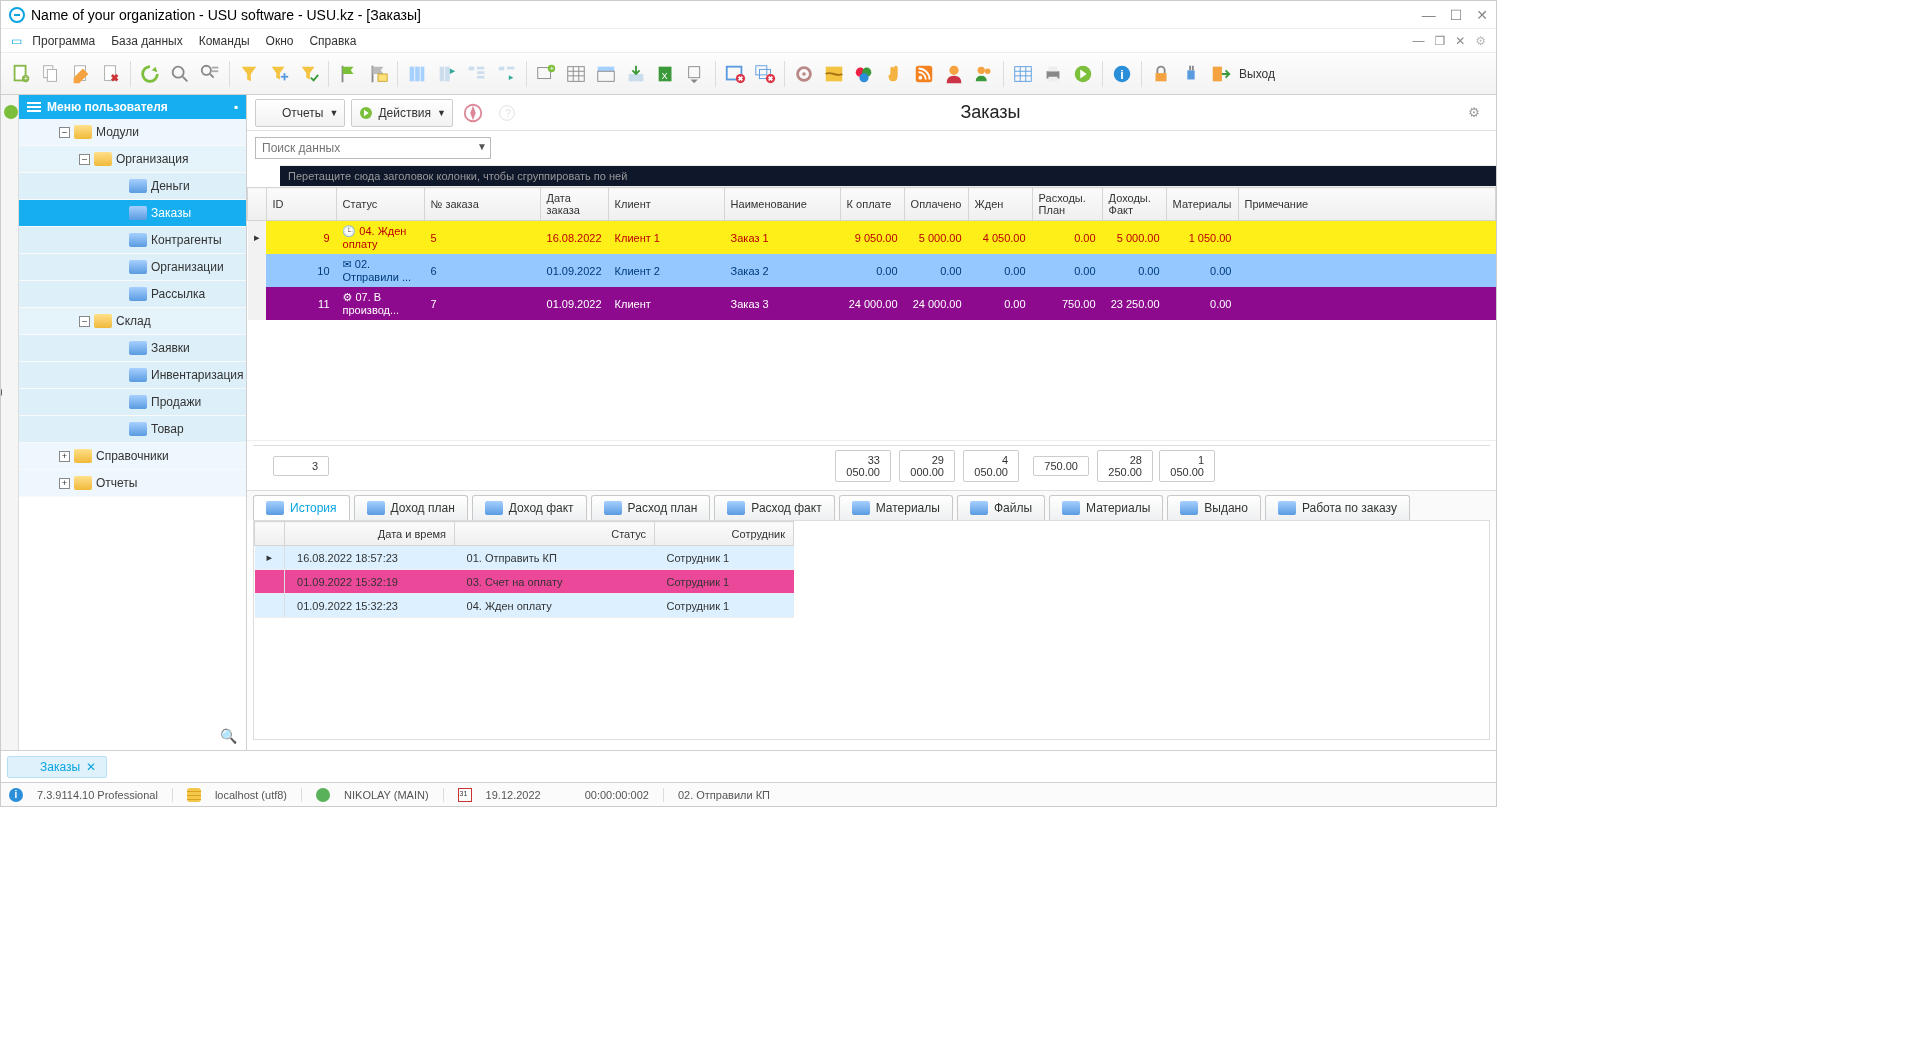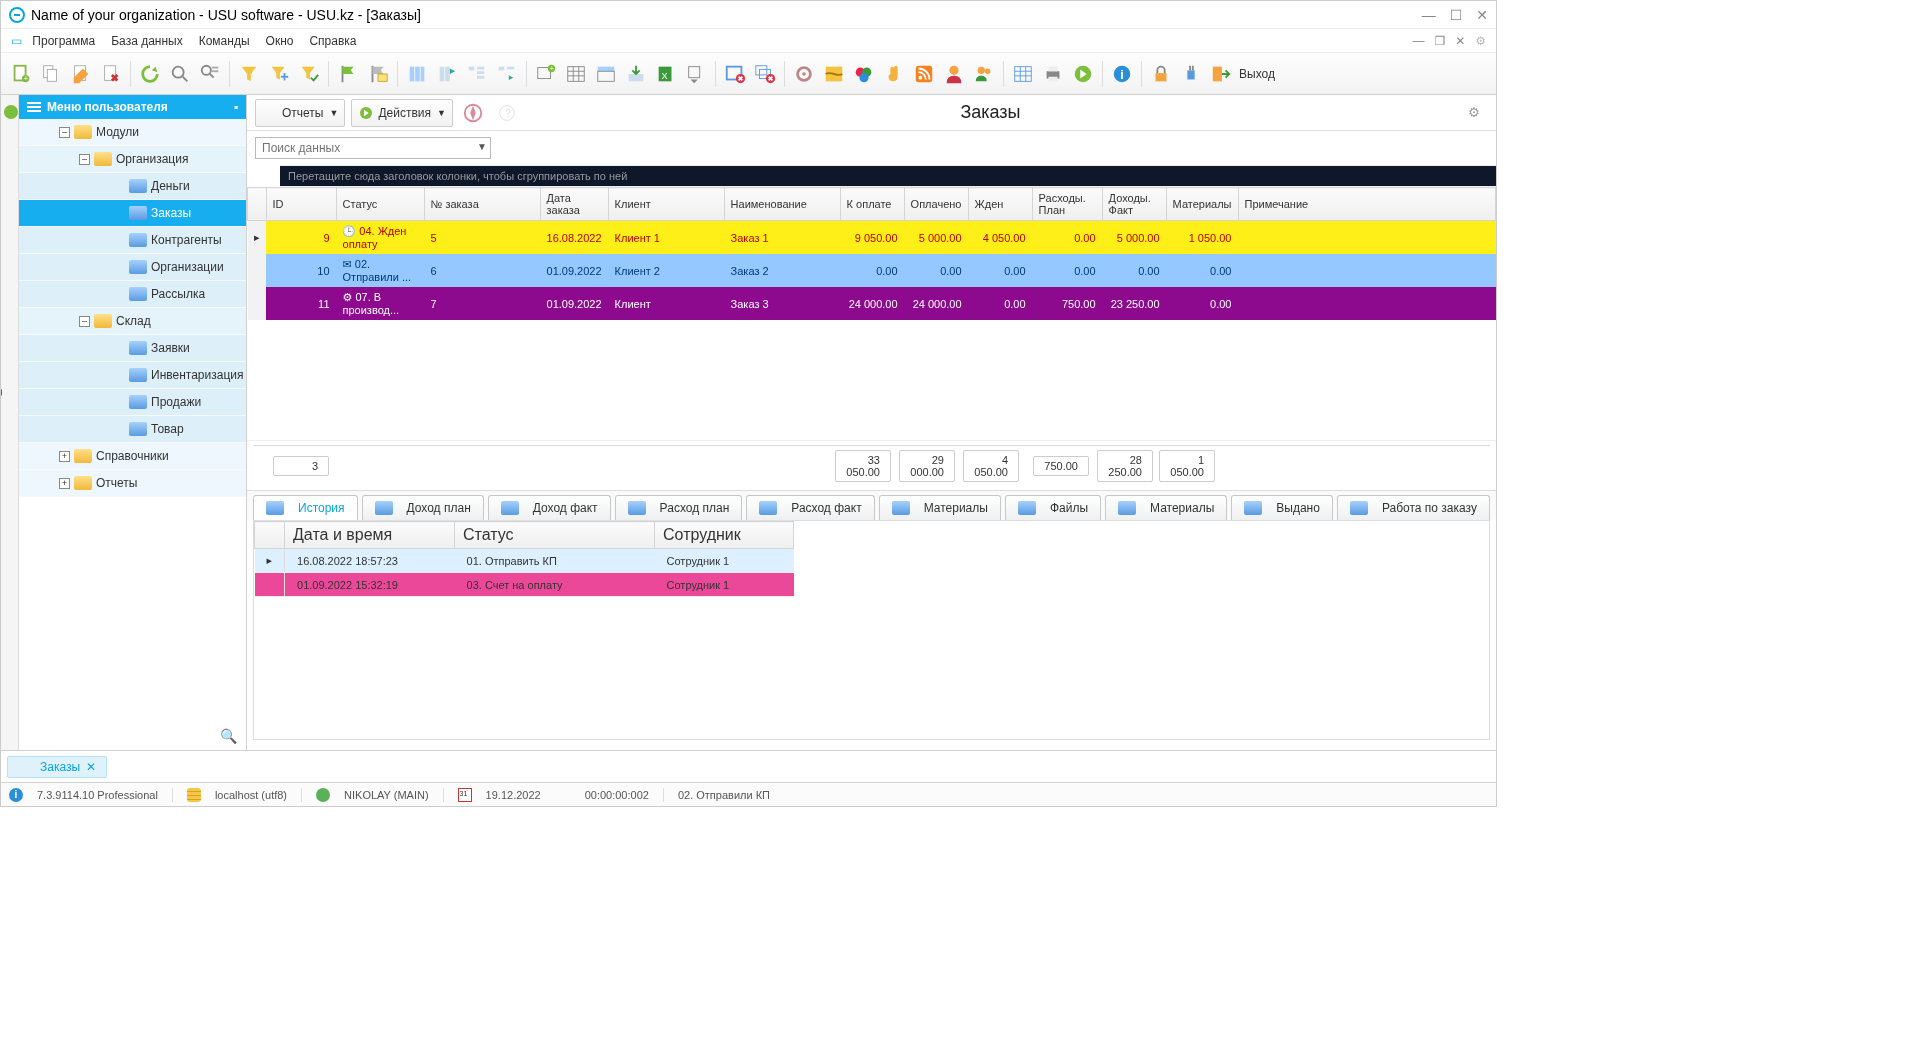--- a/index.html
+++ b/index.html
@@ -65,27 +65,27 @@
 table.tbl td.num { text-align: right; }
 tr.row-yellow td { background: #ffef18; color: #b00; }
 tr.row-blue td { background: #94c8ff; color: #003a7a; }
 tr.row-purple td { background: #8d0a8e; color: #fff; }
 td.rowmark { width: 10px; background: #f2f2f2 !important; color: #333 !important; text-align: center; border-right: 1px solid #ddd; }
 
 .footer-row td { background: #fff; border-top: 1px solid #ddd; }
 .footer-box { display: inline-block; border: 1px solid #ccc; padding: 3px 10px; min-width: 56px; text-align: right; background: #fff; border-radius: 2px; float: right; margin-right: 1px; }
 
 .tabs { display: flex; gap: 4px; padding: 4px 6px 0; border-top: 1px solid #ddd; background: #fafafa; }
-.tab { display: flex; align-items: center; gap: 14px; padding: 5px 12px; border: 1px solid #c8c8c8; background: linear-gradient(#fff,#eef0f1); cursor: pointer; font-size: 12px; border-bottom: none; border-radius: 3px 3px 0 0; }
+.tab { display: flex; align-items: center; gap: 6px; padding: 5px 12px; border: 1px solid #c8c8c8; background: linear-gradient(#fff,#eef0f1); cursor: pointer; font-size: 12px; border-bottom: none; border-radius: 3px 3px 0 0; }
 .tab.active { background: #fff; font-weight: normal; color: #0aa4e2; }
 .tab .fld.blue { width: 18px; height: 14px; background: linear-gradient(#a6d0ff,#5a9be0); border-radius: 2px; }
 
 .subgrid { border: 1px solid #ddd; margin: 0 6px 6px; height: 220px; overflow: auto; }
 table.tbl2 { border-collapse: collapse; width: 540px; }
-table.tbl2 th { background: linear-gradient(#fbfbfb,#efefef); border: 1px solid #d5d5d5; font-weight: normal; text-align: left; padding: 4px 8px; font-size: 16px; height: 24px; }
+table.tbl2 th { background: linear-gradient(#fbfbfb,#efefef); border: 1px solid #d5d5d5; font-weight: normal; text-align: right; padding: 4px 8px; font-size: 11px; height: 24px; }
 table.tbl2 td { padding: 5px 12px; font-size: 11px; height: 24px; border-bottom: 1px solid #eee; }
 tr.sub-blue td { background: #dcf0ff; }
 tr.sub-green td { background: #ec4899; }
 td.rowmark2 { width: 10px; background: #f2f2f2; border-right: 1px solid #ddd; }
 
 .taskbar { height: 32px; border-top: 1px solid #d0d0d0; display: flex; align-items: center; padding: 0 6px; gap: 6px; }
 .taskitem { display: flex; align-items: center; gap: 6px; padding: 3px 10px; border: 1px solid #b6e0f4; background: #dff1fb; color: #0aa4e2; font-size: 12px; border-radius: 2px; }
 .taskitem .close { color: #0aa4e2; cursor: pointer; }
 
 .statusbar { height: 24px; border-top: 1px solid #d0d0d0; display: flex; align-items: center; padding: 0 8px; gap: 14px; font-size: 11px; color: #555; background: #fbfbfb; }
@@ -680,20 +680,26 @@
                 <td>16.08.2022 18:57:23</td>
                 <td>01. Отправить КП</td>
                 <td>Сотрудник 1</td>
               </tr>
             <tr class="sub-green">
                 <td class="rowmark2"></td>
                 <td>01.09.2022 15:32:19</td>
                 <td>03. Счет на оплату</td>
                 <td>Сотрудник 1</td>
               </tr>
+            <tr class="sub-blue">
+                <td class="rowmark2"></td>
+                <td>01.09.2022 15:32:23</td>
+                <td>04. Жден оплату</td>
+                <td>Сотрудник 1</td>
+              </tr>
           </tbody>
         </table>
       </div>
 
     </div>
   </div>
 
   <div class="taskbar">
     <div class="taskitem">
       <span class="fld blue" style="width:16px;height:14px;"></span>

